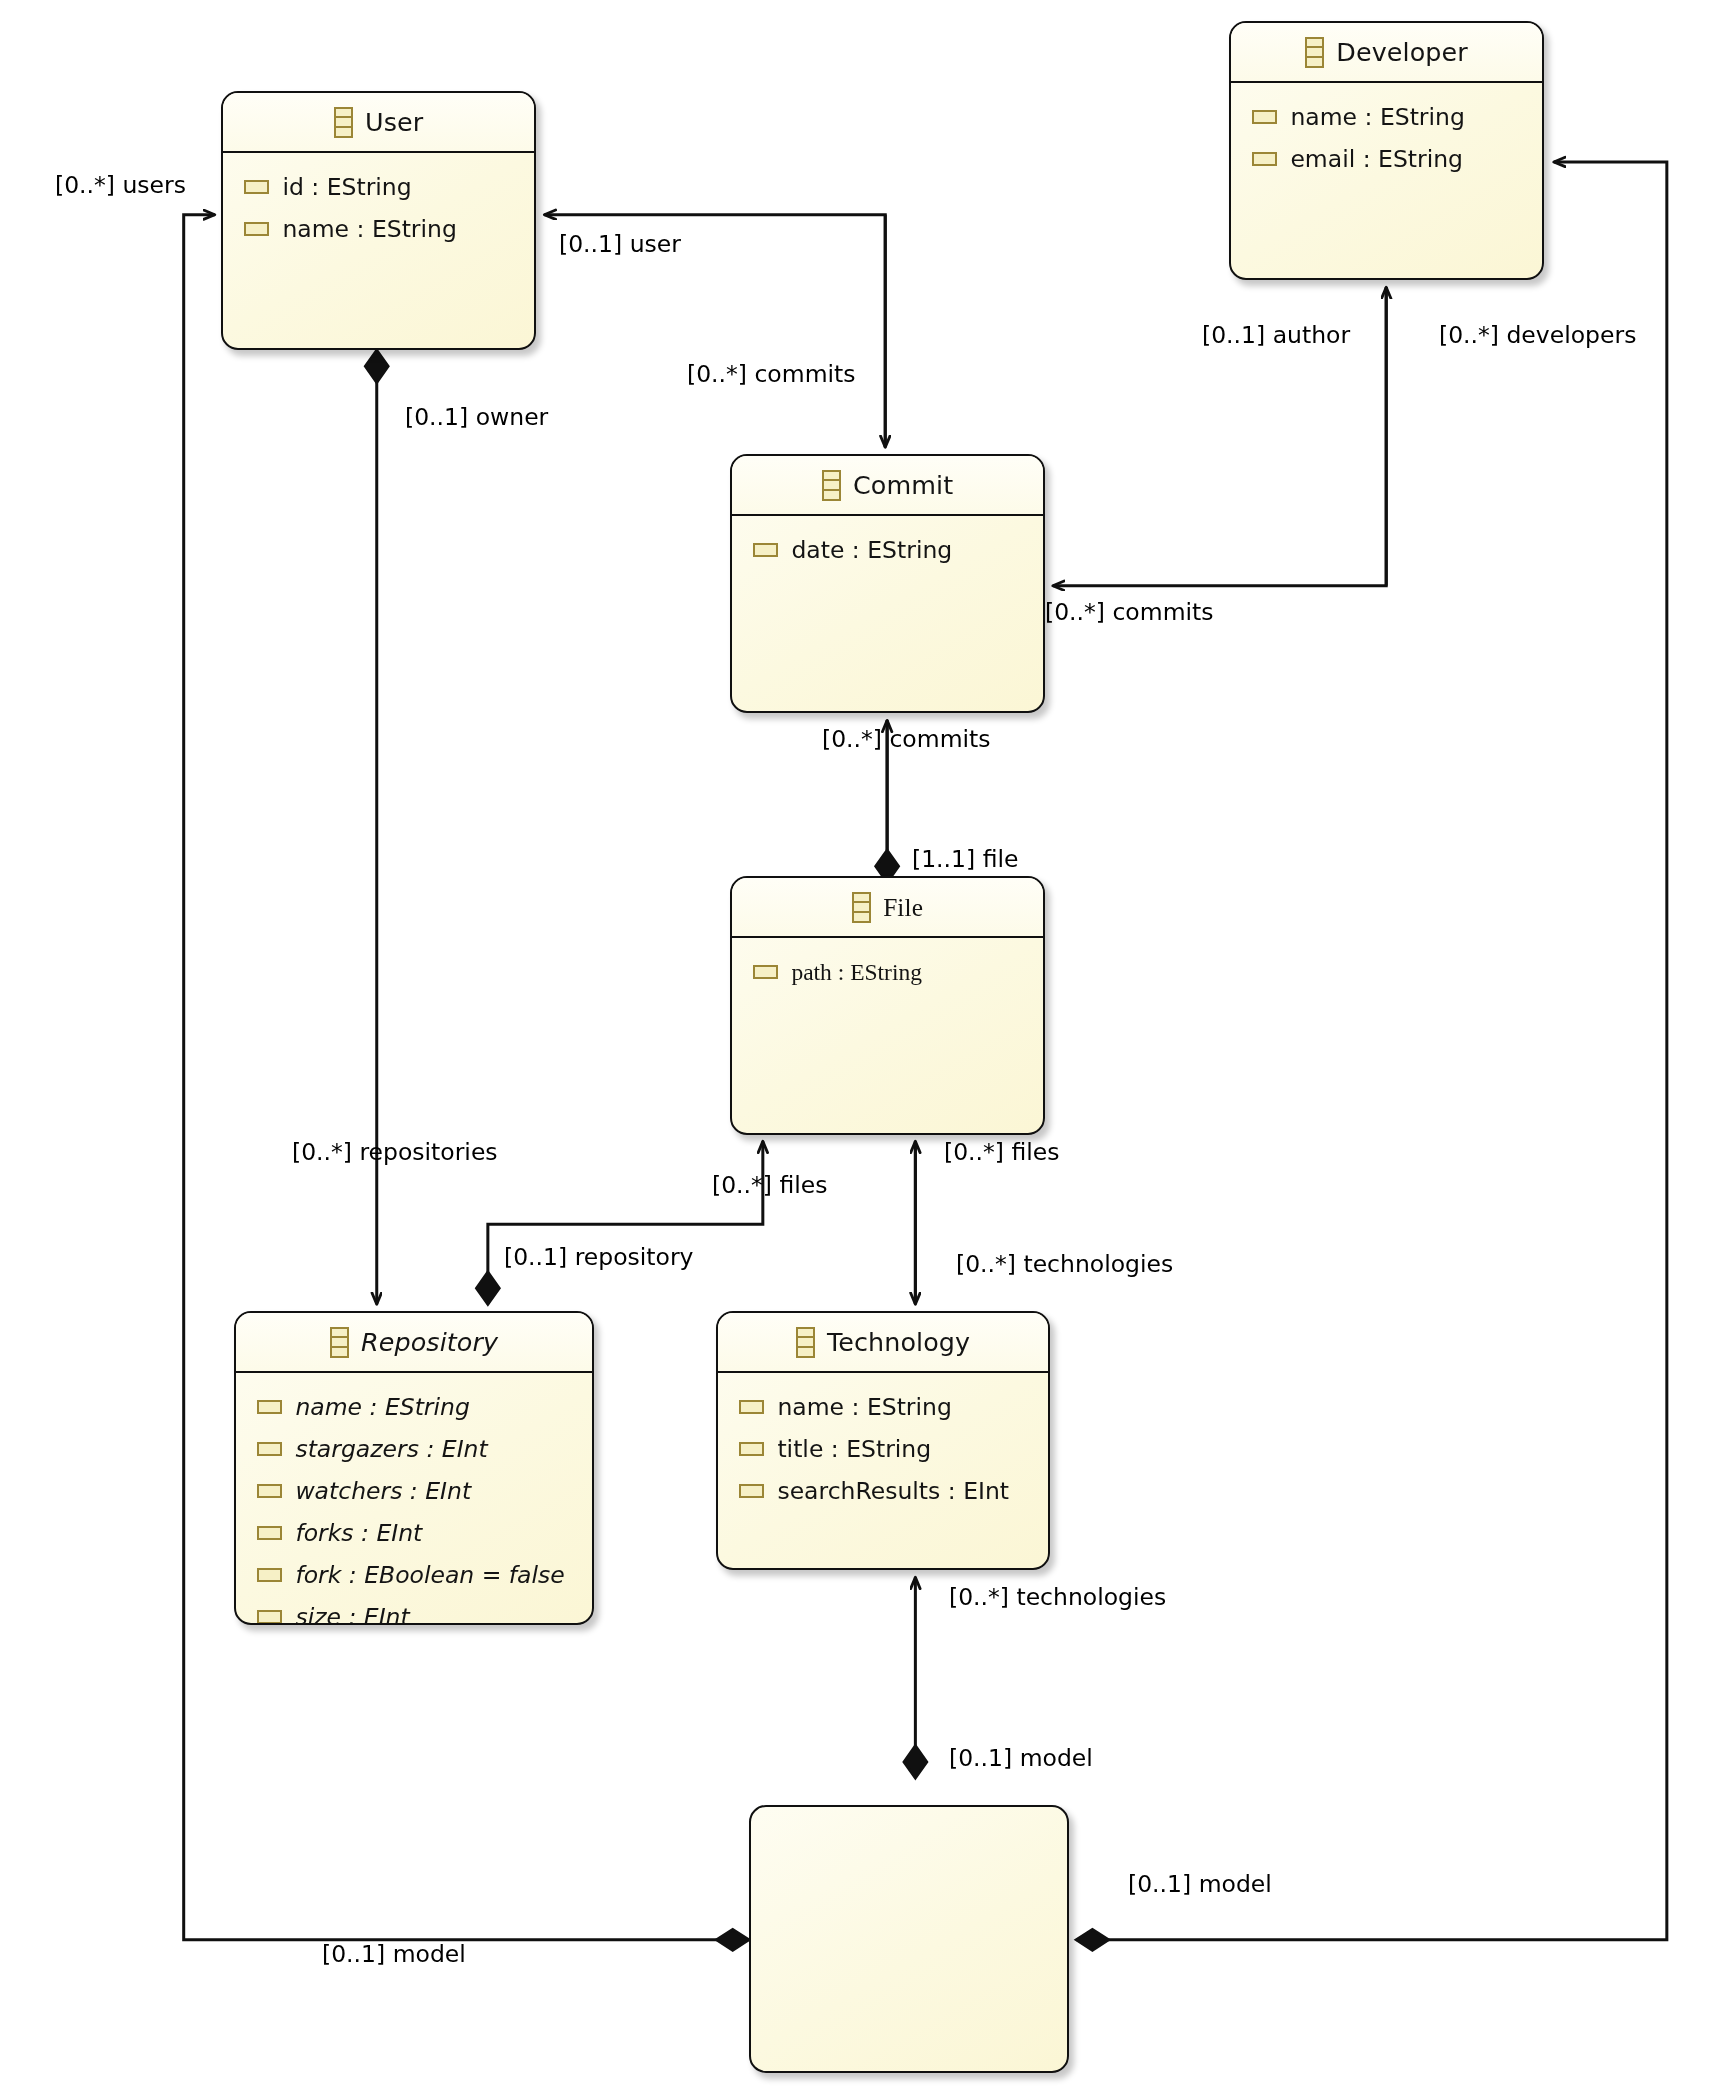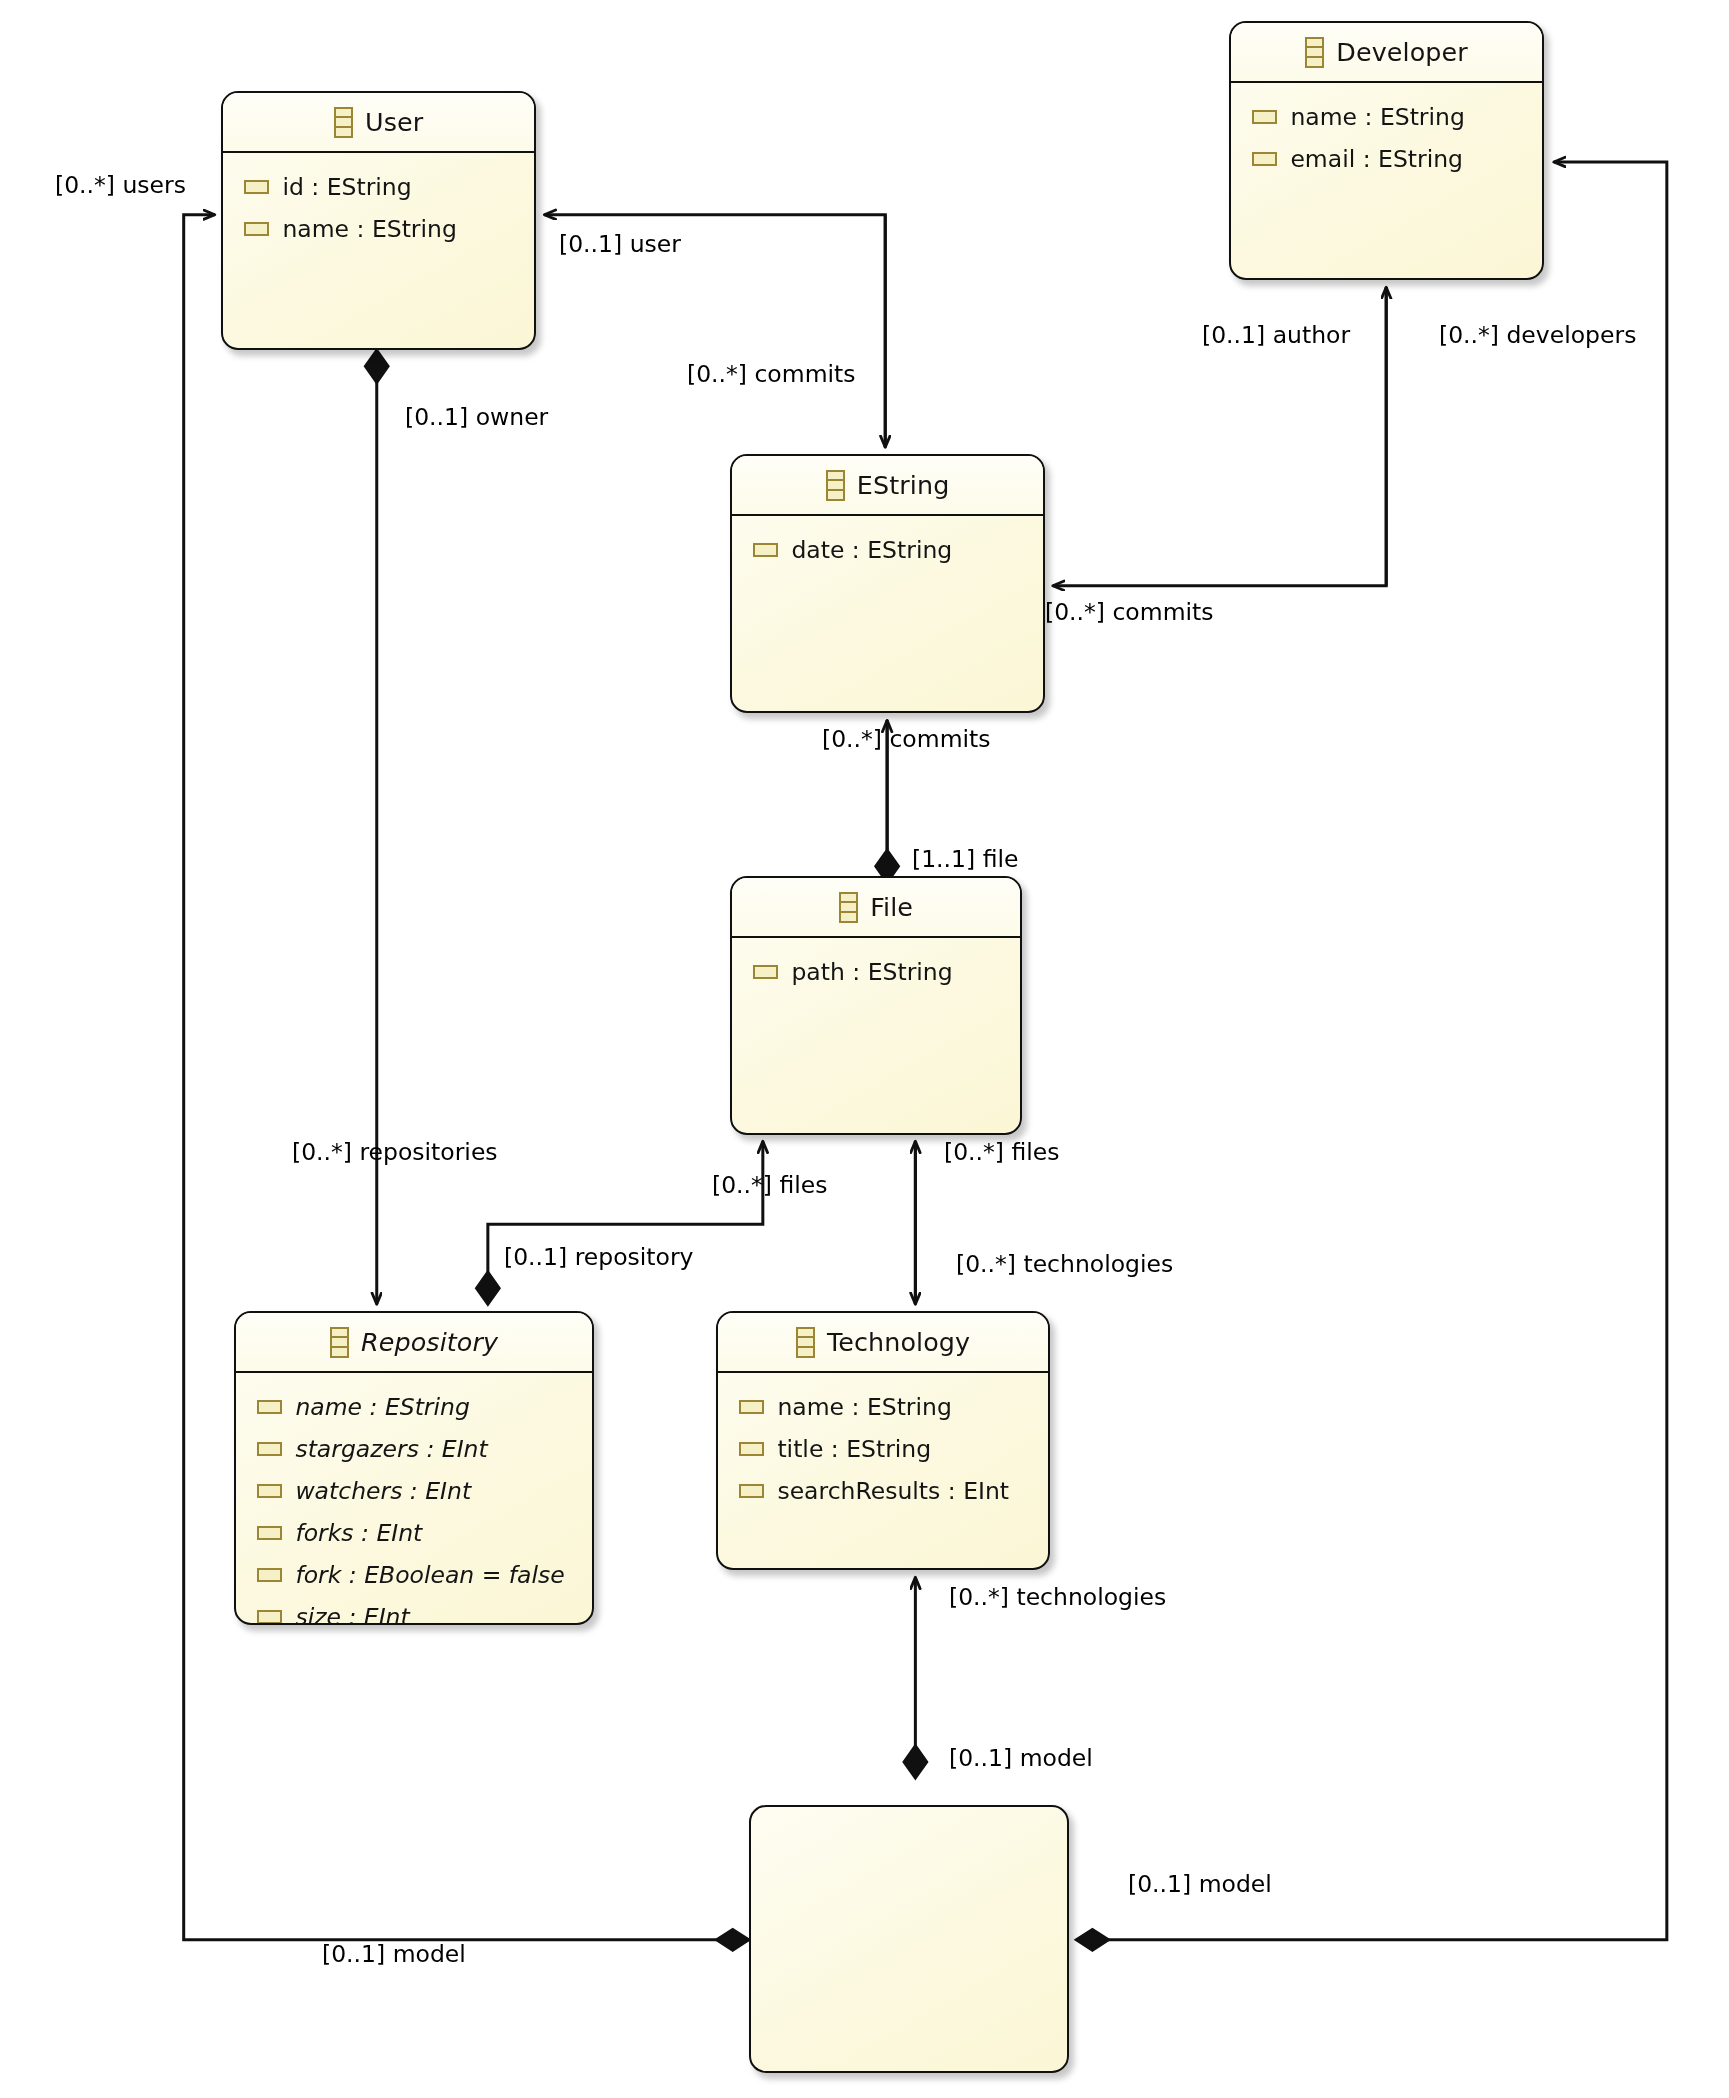--- a/index.html
+++ b/index.html
@@ -184,31 +184,31 @@
       <div class="uml-attr">
         <span class="eattr-icon"></span>
         <span class="uml-attr-label">email : EString</span>
       </div>
     </div>
   </div>
 
   <div class="uml-class" style="left:730px; top:454px; width:315px; height:259px;">
     <div class="uml-header">
       <span class="eclass-icon"></span>
-      <span class="uml-title">EString</span>
+      <span class="uml-title">Commit</span>
     </div>
     <div class="uml-attrs">
       <div class="uml-attr">
         <span class="eattr-icon"></span>
         <span class="uml-attr-label">date : EString</span>
       </div>
     </div>
   </div>
 
-  <div class="uml-class" style="left:730px; top:876px; width:292px; height:259px;">
+  <div class="uml-class" style="left:730px; top:876px; width:315px; height:259px;font-family:Liberation Serif, serif;">
     <div class="uml-header">
       <span class="eclass-icon"></span>
       <span class="uml-title">File</span>
     </div>
     <div class="uml-attrs">
       <div class="uml-attr">
         <span class="eattr-icon"></span>
         <span class="uml-attr-label">path : EString</span>
       </div>
     </div>

